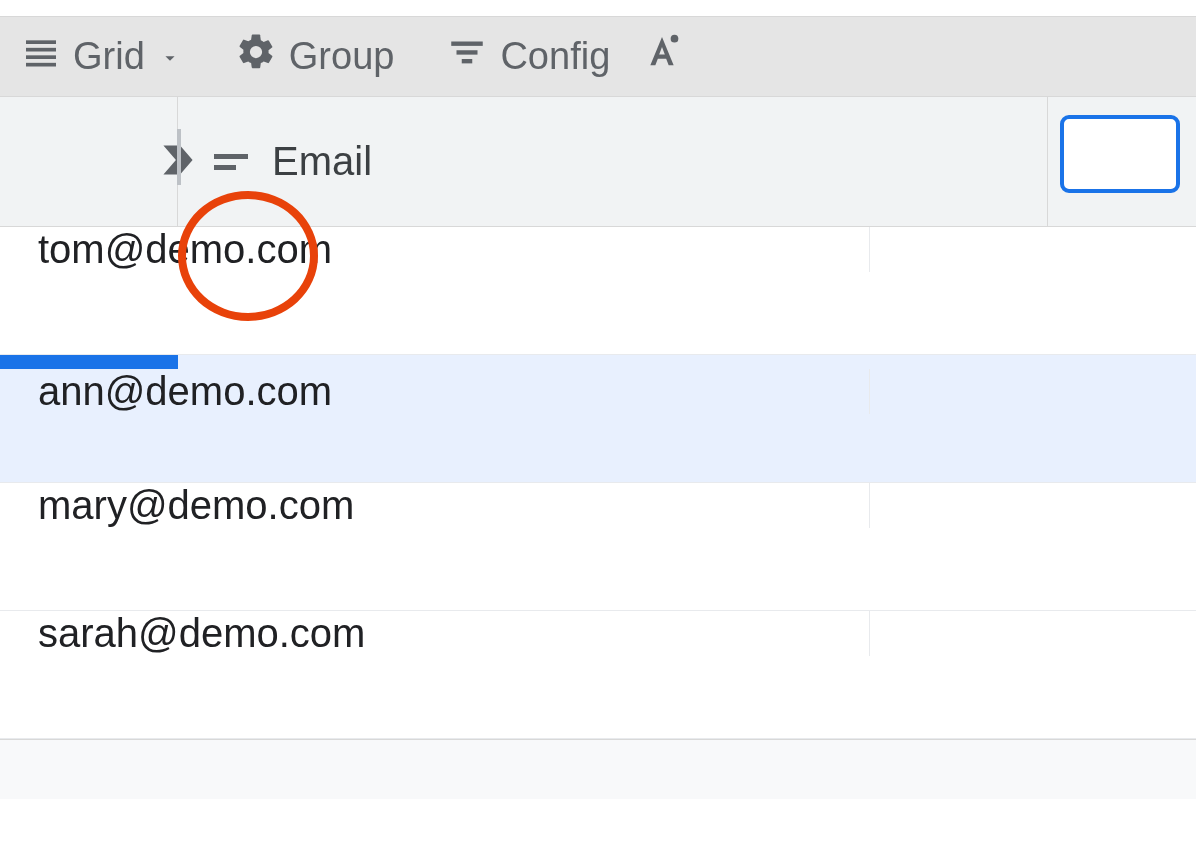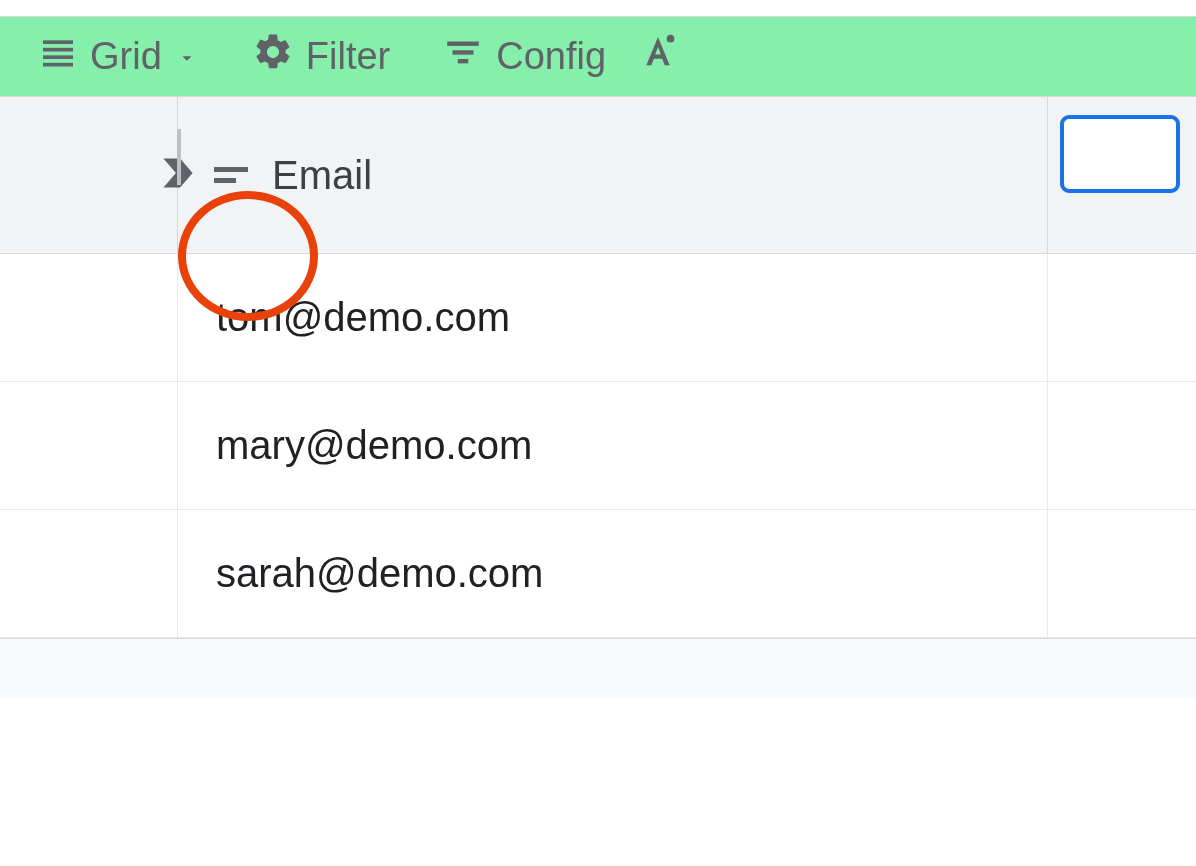--- a/index.html
+++ b/index.html
@@ -16,23 +16,23 @@
       position: relative;
     }
     .top-border {
       height: 17px;
       border-bottom: 1px solid #d8d8d8;
       background: #ffffff;
     }
     .toolbar {
       display: flex;
       height: 80px;
-      padding-left: 38px;
+      padding-left: 21px;
       gap: 12px;
-      background: #86efac;
+      background: #e5e5e5;
       border-bottom: 1px solid #d8d8d8;
     }
     .toolbar-item {
       display: flex;
       align-items: center;
       cursor: pointer;
       color: #5f6368;
       font-size: 38px;
       gap: 12px;
     }
@@ -50,21 +50,21 @@
       width: 30px;
     }
     .toolbar-gap-sm {
       width: 8px;
     }
     .grid-area {
       position: relative;
     }
     .header-row {
       display: flex;
-      height: 157px;
+      height: 130px;
       background: #f1f3f4;
       border-bottom: 1px solid #d8d8d8;
     }
     .col-a {
       width: 178px;
       border-right: 1px solid #d8d8d8;
       background: #f1f3f4;
       position: relative;
     }
     .col-email {
@@ -111,20 +111,21 @@
       top: 32px;
       width: 4px;
       height: 56px;
       background: #bdc1c6;
     }
     .data-row {
       display: flex;
       height: 128px;
       background: #ffffff;
       border-bottom: 1px solid #e8eaed;
+      flex-direction: column;
     }
     .data-row.selected {
       background: #e8f0fe;
     }
     .data-row .col-a {
       background: transparent;
       border-right: 1px solid #e8eaed;
     }
     .data-row.selected .col-a {
       border: 7px solid #1a73e8;
@@ -195,21 +196,21 @@
   </div>
 
   <div class="toolbar-gap"></div>
 
   <div class="toolbar-item">
     <span>
       <svg class="icon-svg" width="42" height="42" viewBox="0 0 24 24">
         <path d="M19.14 12.94a7.14 7.14 0 0 0 .05-.94 7.14 7.14 0 0 0-.05-.94l2.03-1.58a.5.5 0 0 0 .12-.64l-1.92-3.32a.5.5 0 0 0-.6-.22l-2.39.96a7.03 7.03 0 0 0-1.62-.94l-.36-2.54A.5.5 0 0 0 13.9 2h-3.84a.5.5 0 0 0-.5.42l-.36 2.54c-.58.24-1.12.55-1.62.94l-2.39-.96a.5.5 0 0 0-.6.22L2.67 8.48a.5.5 0 0 0 .12.64l2.03 1.58c-.03.31-.05.63-.05.94s.02.63.05.94L2.79 14.16a.5.5 0 0 0-.12.64l1.92 3.32c.13.22.39.31.6.22l2.39-.96c.5.39 1.04.7 1.62.94l.36 2.54c.4.24.25.42.5.42h3.84a.5.5 0 0 0 .5-.42l.36-2.54c.58-.24 1.12-.55 1.62-.94l2.39.96c.22.09.47 0 .6-.22l1.92-3.32a.5.5 0 0 0-.12-.64l-2.03-1.58zM12 15.5A3.5 3.5 0 1 1 12 8.5a3.5 3.5 0 0 1 0 7z"></path>
       </svg>
     </span>
-    <span class="toolbar-label">Filter</span>
+    <span class="toolbar-label">Group</span>
   </div>
 
   <div class="toolbar-gap-sm"></div>
 
 
   <div class="toolbar-gap-sm"></div>
 
   <div class="toolbar-item">
     <span>
       <svg class="icon-svg" width="42" height="42" viewBox="0 0 24 24">
@@ -258,20 +259,25 @@
       <div class="blue-field"></div>
     </div>
   </div>
 
   <div class="data-row">
     <div class="col-a"></div>
     <div class="data-cell">tom@demo.com</div>
     <div class="col-right"></div>
   </div>
 
+  <div class="data-row selected">
+    <div class="col-a"></div>
+    <div class="data-cell">ann@demo.com</div>
+    <div class="col-right"></div>
+  </div>
 
   <div class="data-row">
     <div class="col-a"></div>
     <div class="data-cell">mary@demo.com</div>
     <div class="col-right"></div>
   </div>
 
   <div class="data-row">
     <div class="col-a"></div>
     <div class="data-cell">sarah@demo.com</div>

